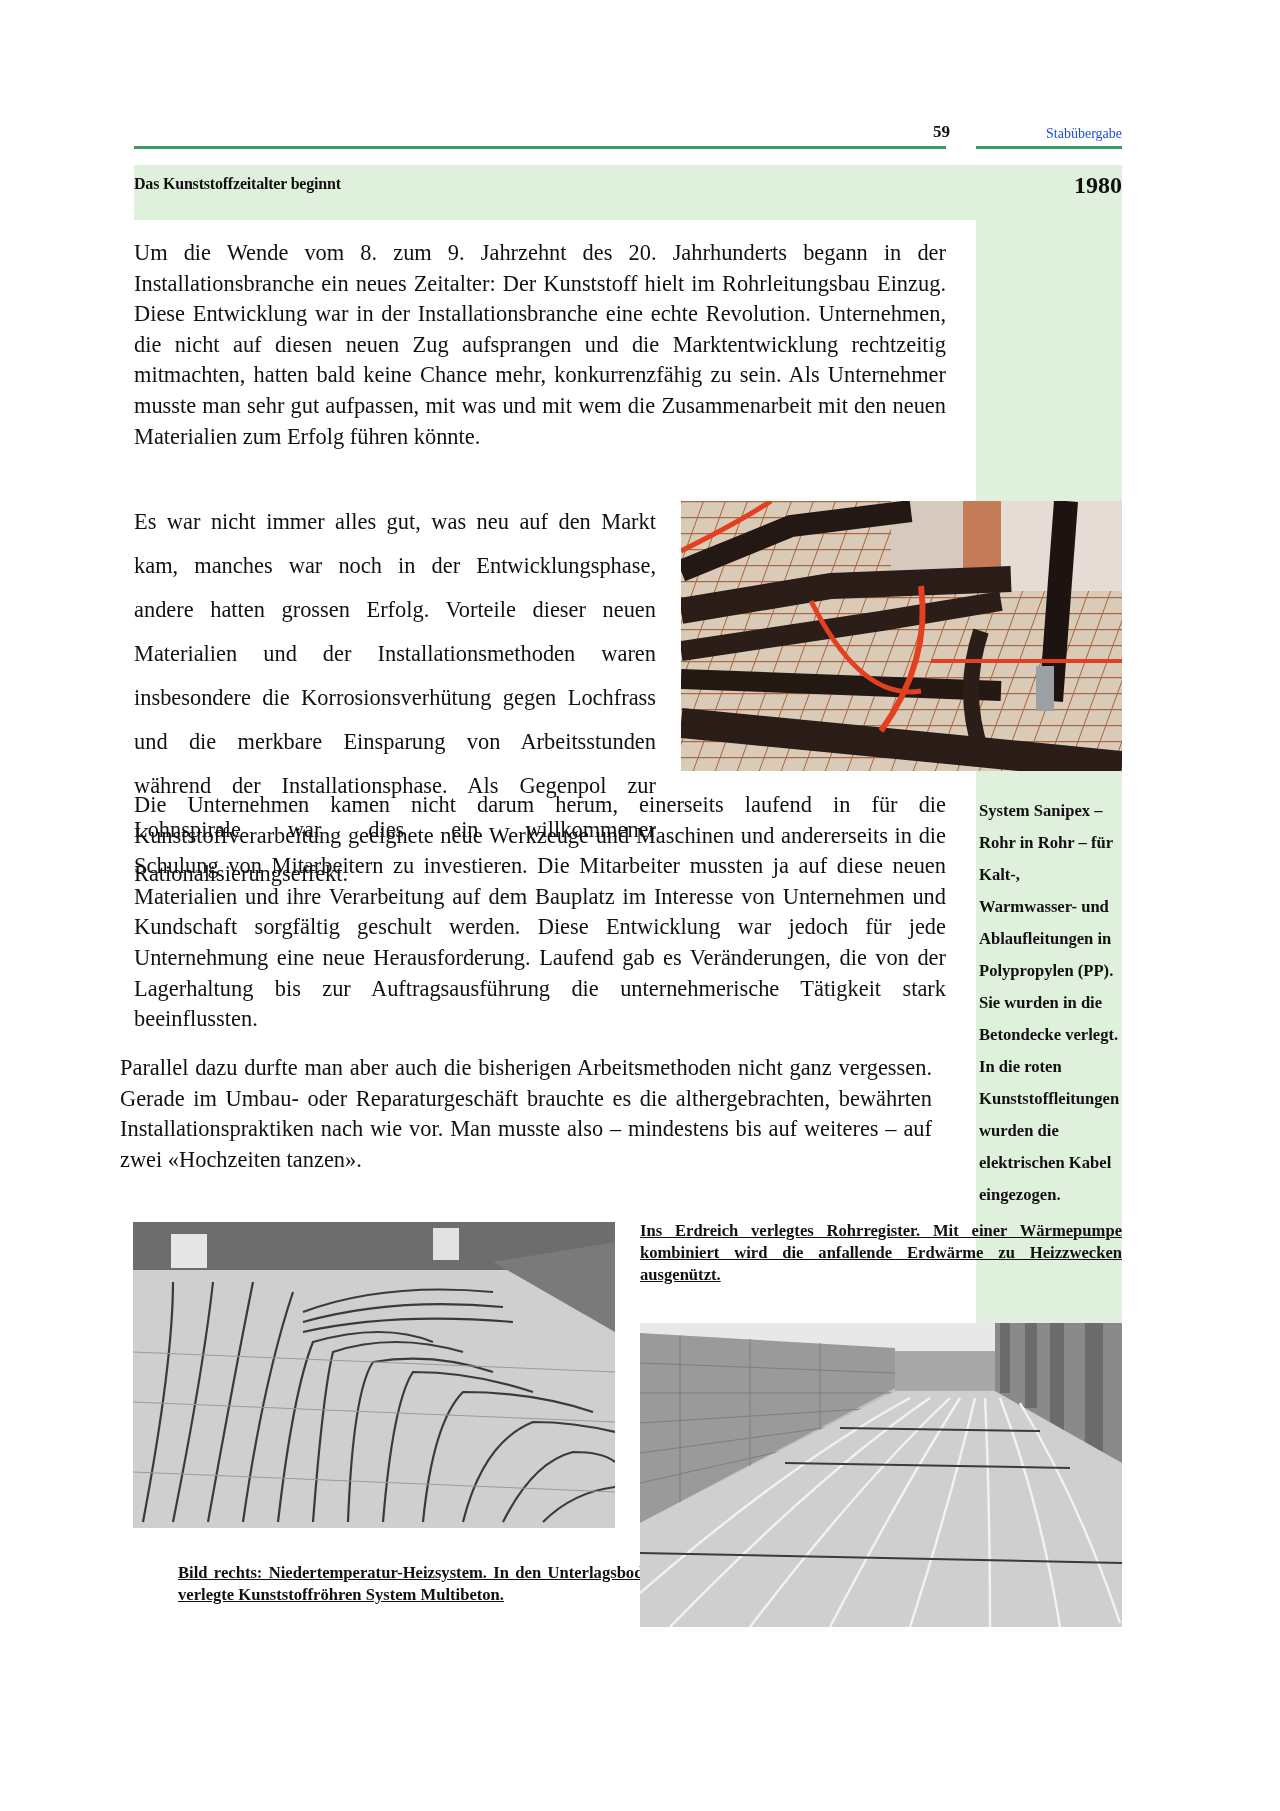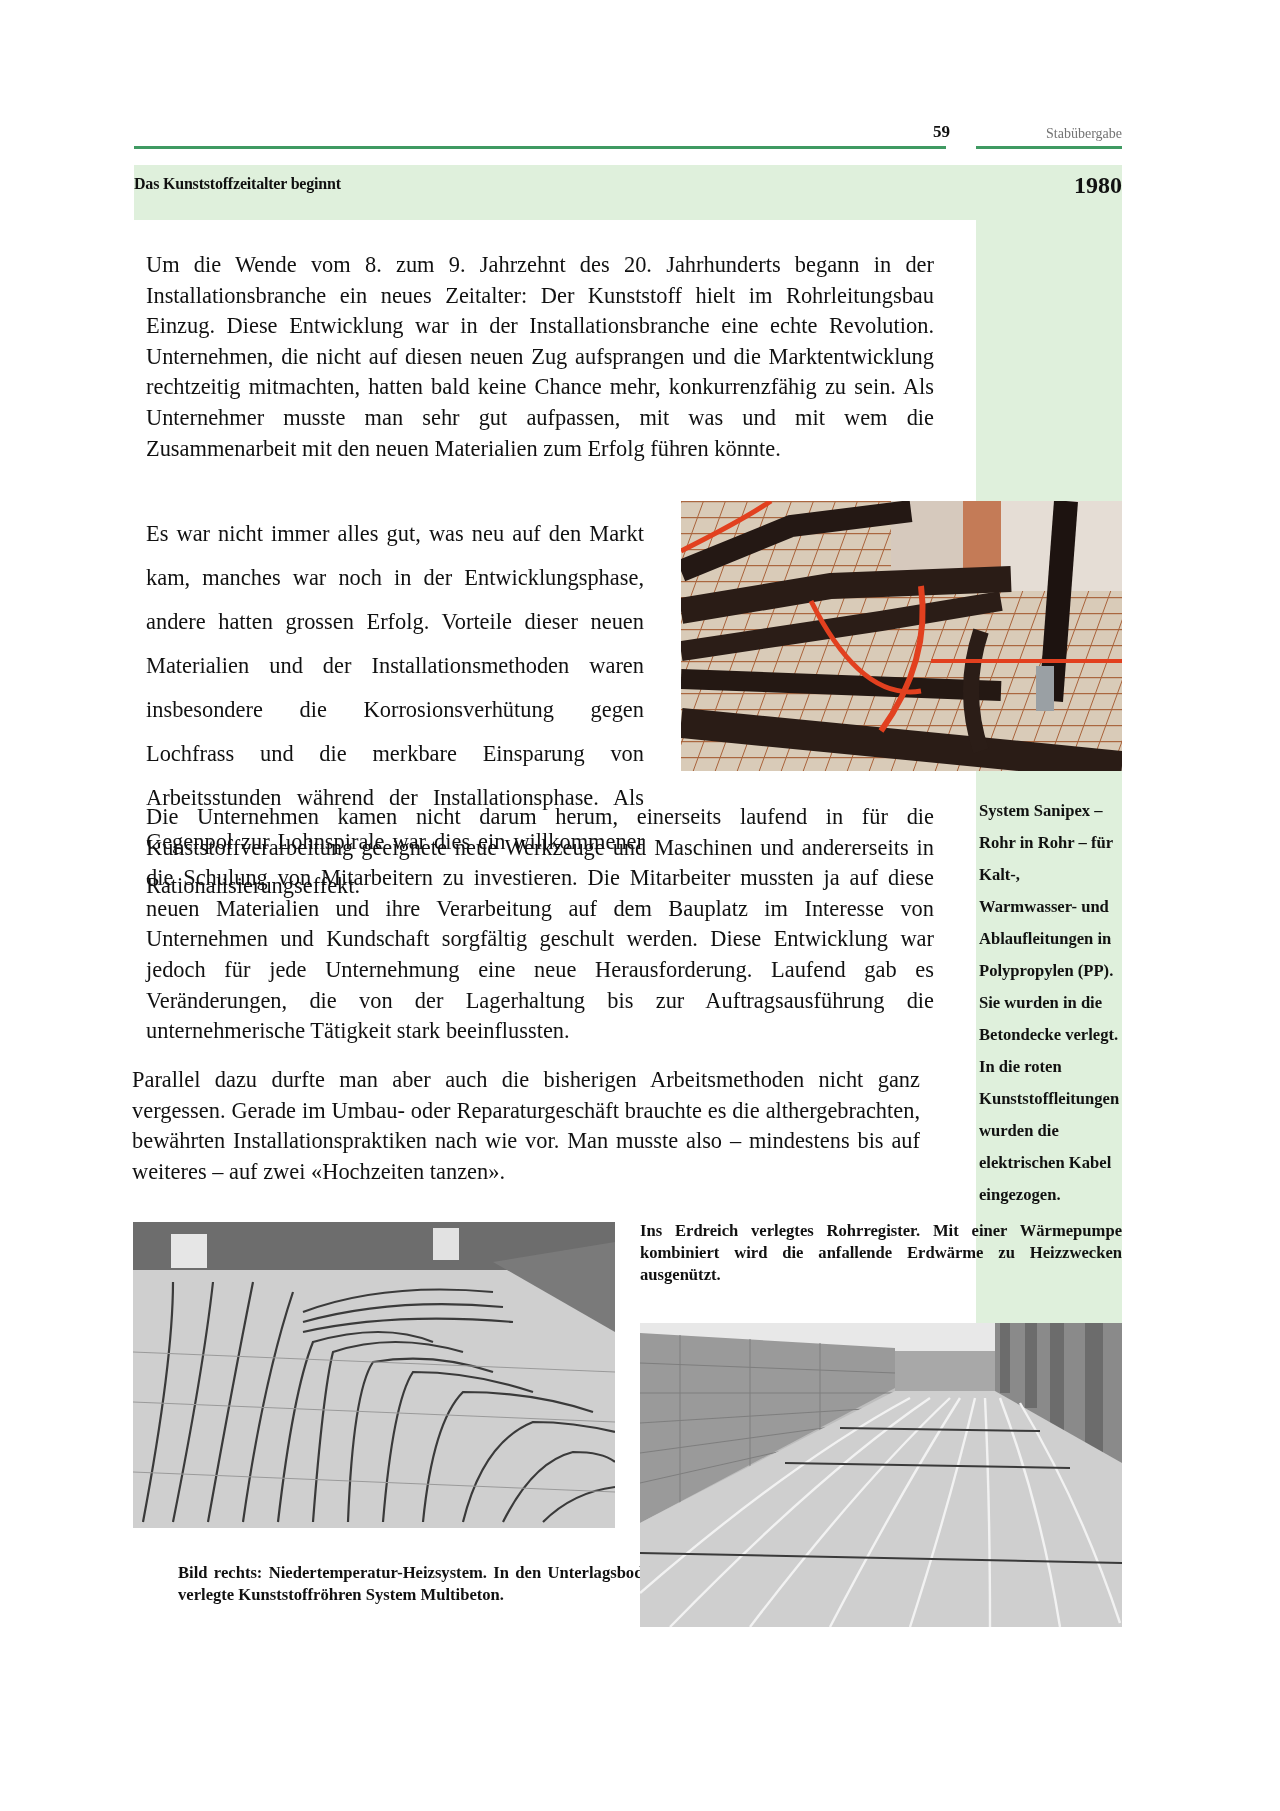--- a/index.html
+++ b/index.html
@@ -1,33 +1,33 @@
 <!DOCTYPE html>
 <html><head>
 <meta charset="utf-8">
 <style>
   html, body { margin: 0; padding: 0; background: #ffffff; }
   body { width: 1280px; height: 1811px; position: relative; overflow: hidden;
          font-family: "Liberation Serif", "DejaVu Serif", serif; color: #111; }
 
   .rule { position: absolute; height: 3px; background: #3f9a62; }
   .page-num { position: absolute; font-weight: bold; font-size: 17px; margin-left: 7px; }
-  .running-head { position: absolute; font-size: 14px; color: #737373; }
+  .running-head { position: absolute; font-size: 14px; color: #1d4ed8; }
 
   .green-band { position: absolute; background: #dff0dc; }
 
   .section-title { position: absolute; font-weight: bold; font-size: 16px; letter-spacing: -0.2px; }
   .year { position: absolute; font-weight: bold; font-size: 24px; }
 
   .body-text { position: absolute; font-size: 22.4px; line-height: 30.6px; text-align: justify; }
-  .body-text p { margin: 12px; }
+  .body-text p { margin: 0; }
   .para-narrow { font-size: 22.4px; line-height: 44px; }
 
   .side-caption { position: absolute; font-weight: bold; font-size: 16.6px; line-height: 32px; }
-  .caption { position: absolute; font-weight: bold; font-size: 16.6px; line-height: 22px; text-align: justify; }
+  .caption { position: absolute; font-weight: bold; font-size: 16.6px; line-height: 22px; text-align: justify; text-decoration: underline; }
 
   .photo { position: absolute; overflow: hidden; }
   .photo svg { display: block; width: 100%; height: 100%; }
 </style>
 </head>
 <body>
 
 <div class="rule" style="left:134px; top:146px; width:812px;"></div>
 <div class="rule" style="left:976px; top:146px; width:146px;"></div>
 <div class="page-num" style="left:926px; top:122px;">59</div>

